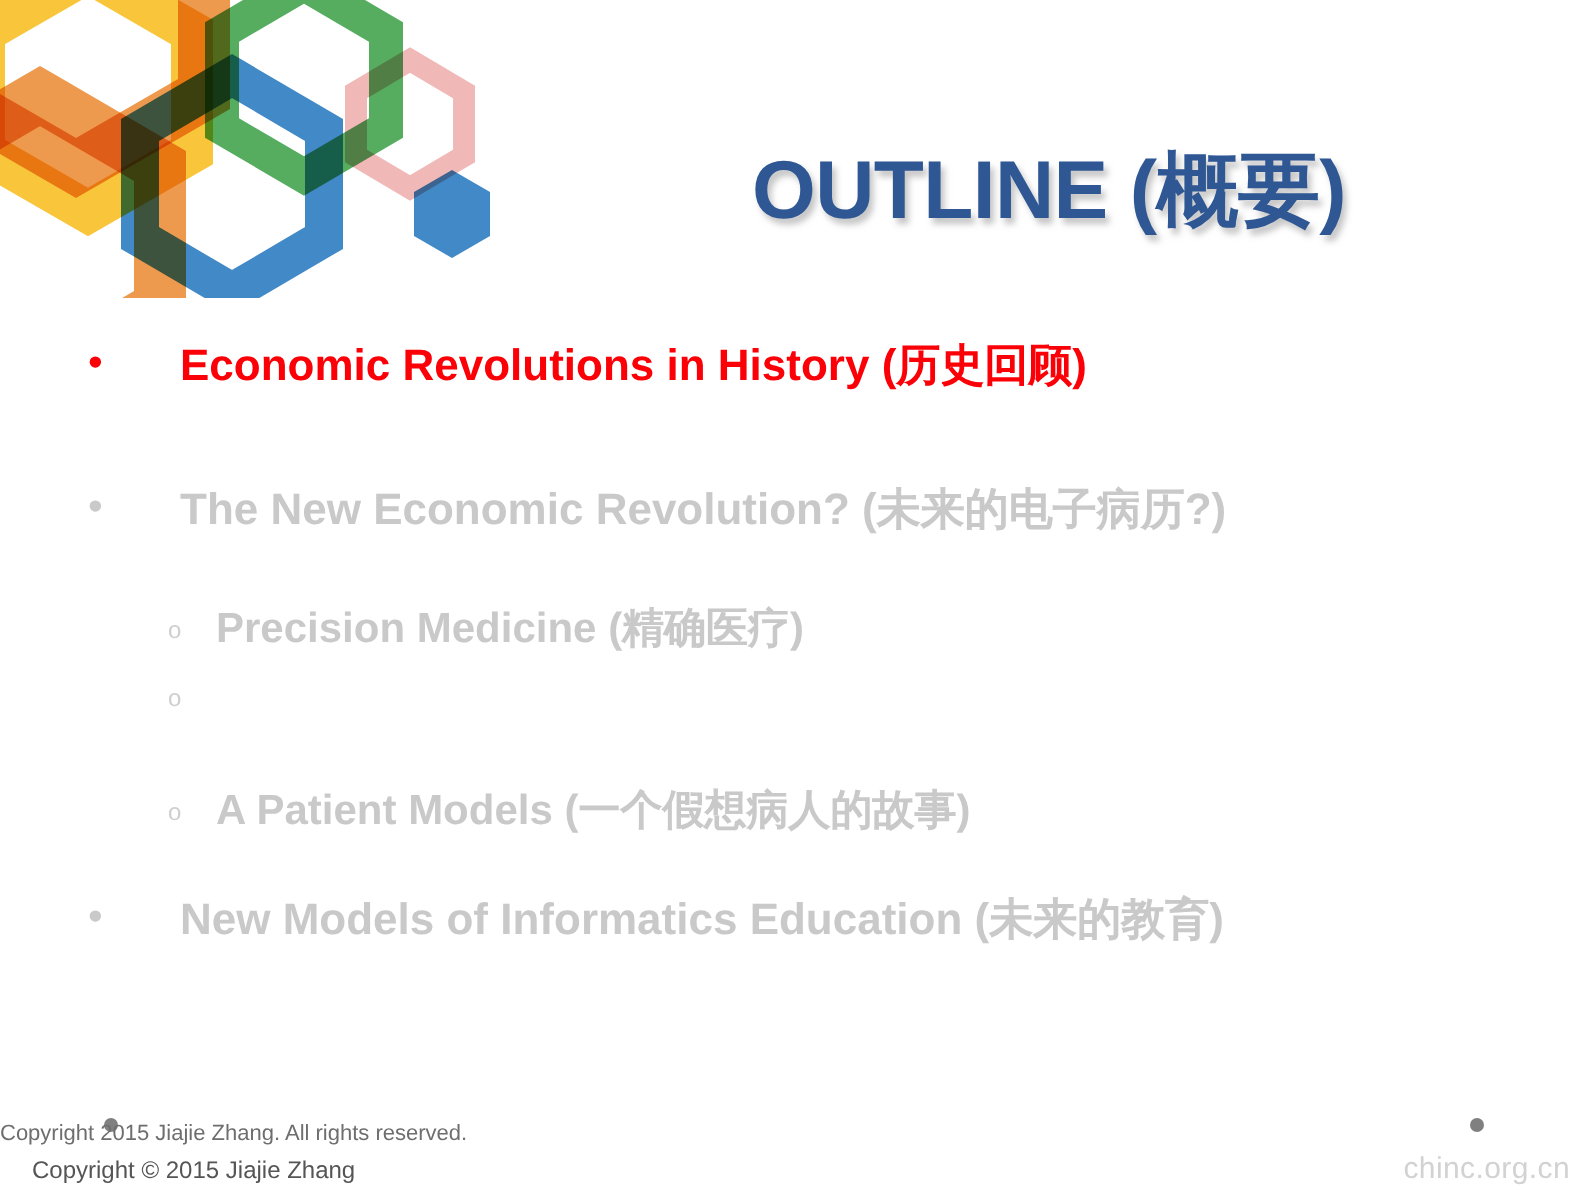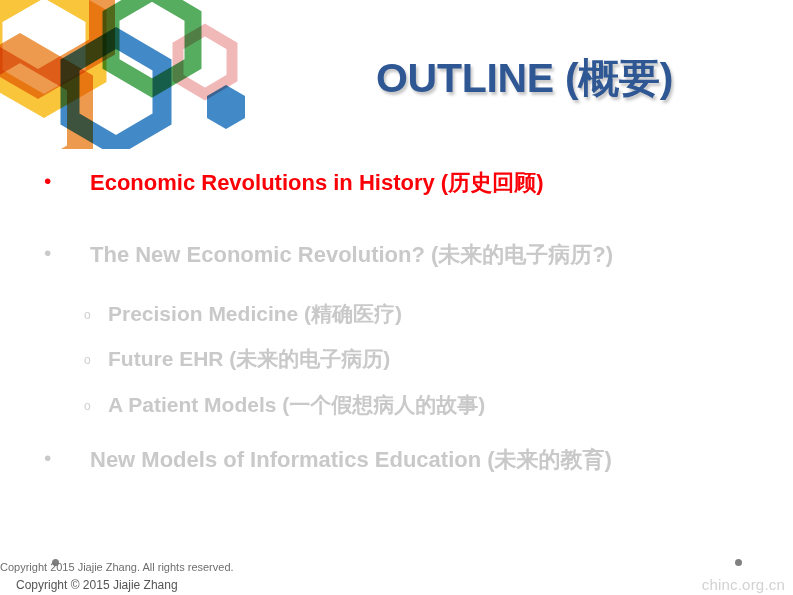--- a/index.html
+++ b/index.html
@@ -27,21 +27,21 @@
     width: 300px;
     height: 175px;
     pointer-events: none;
   }
   #logo svg { display: block; }
 
   
   #title {
     position: absolute;
     left: 376px;
-    top: 51px;
+    top: 68px;
     font-size: 41px;
     font-weight: bold;
     color: #2E5794;
     letter-spacing: -0.3px;
     white-space: nowrap;
     text-shadow: 2px 3px 3px rgba(150,150,150,0.55);
   }
 
   
   #content {
@@ -171,21 +171,20 @@
       <span class="txt dimmed">The New Economic Revolution? (未来的电子病历?)</span>
     </div>
 
     <div class="row lvl2" id="row-3">
       <span class="marker dimmed2">o</span>
       <span class="txt dimmed">Precision Medicine (精确医疗)</span>
     </div>
 
     <div class="row lvl2" id="row-4">
       <span class="marker dimmed2">o</span>
-      <span class="txt dimmed">Future EHR (未来的电子病历)</span>
     </div>
 
     <div class="row lvl2" id="row-5">
       <span class="marker dimmed2">o</span>
       <span class="txt dimmed">A Patient Models (一个假想病人的故事)</span>
     </div>
 
     <div class="row lvl1" id="row-6">
       <span class="marker dimmed">•</span>
       <span class="txt dimmed">New Models of Informatics Education (未来的教育)</span>

